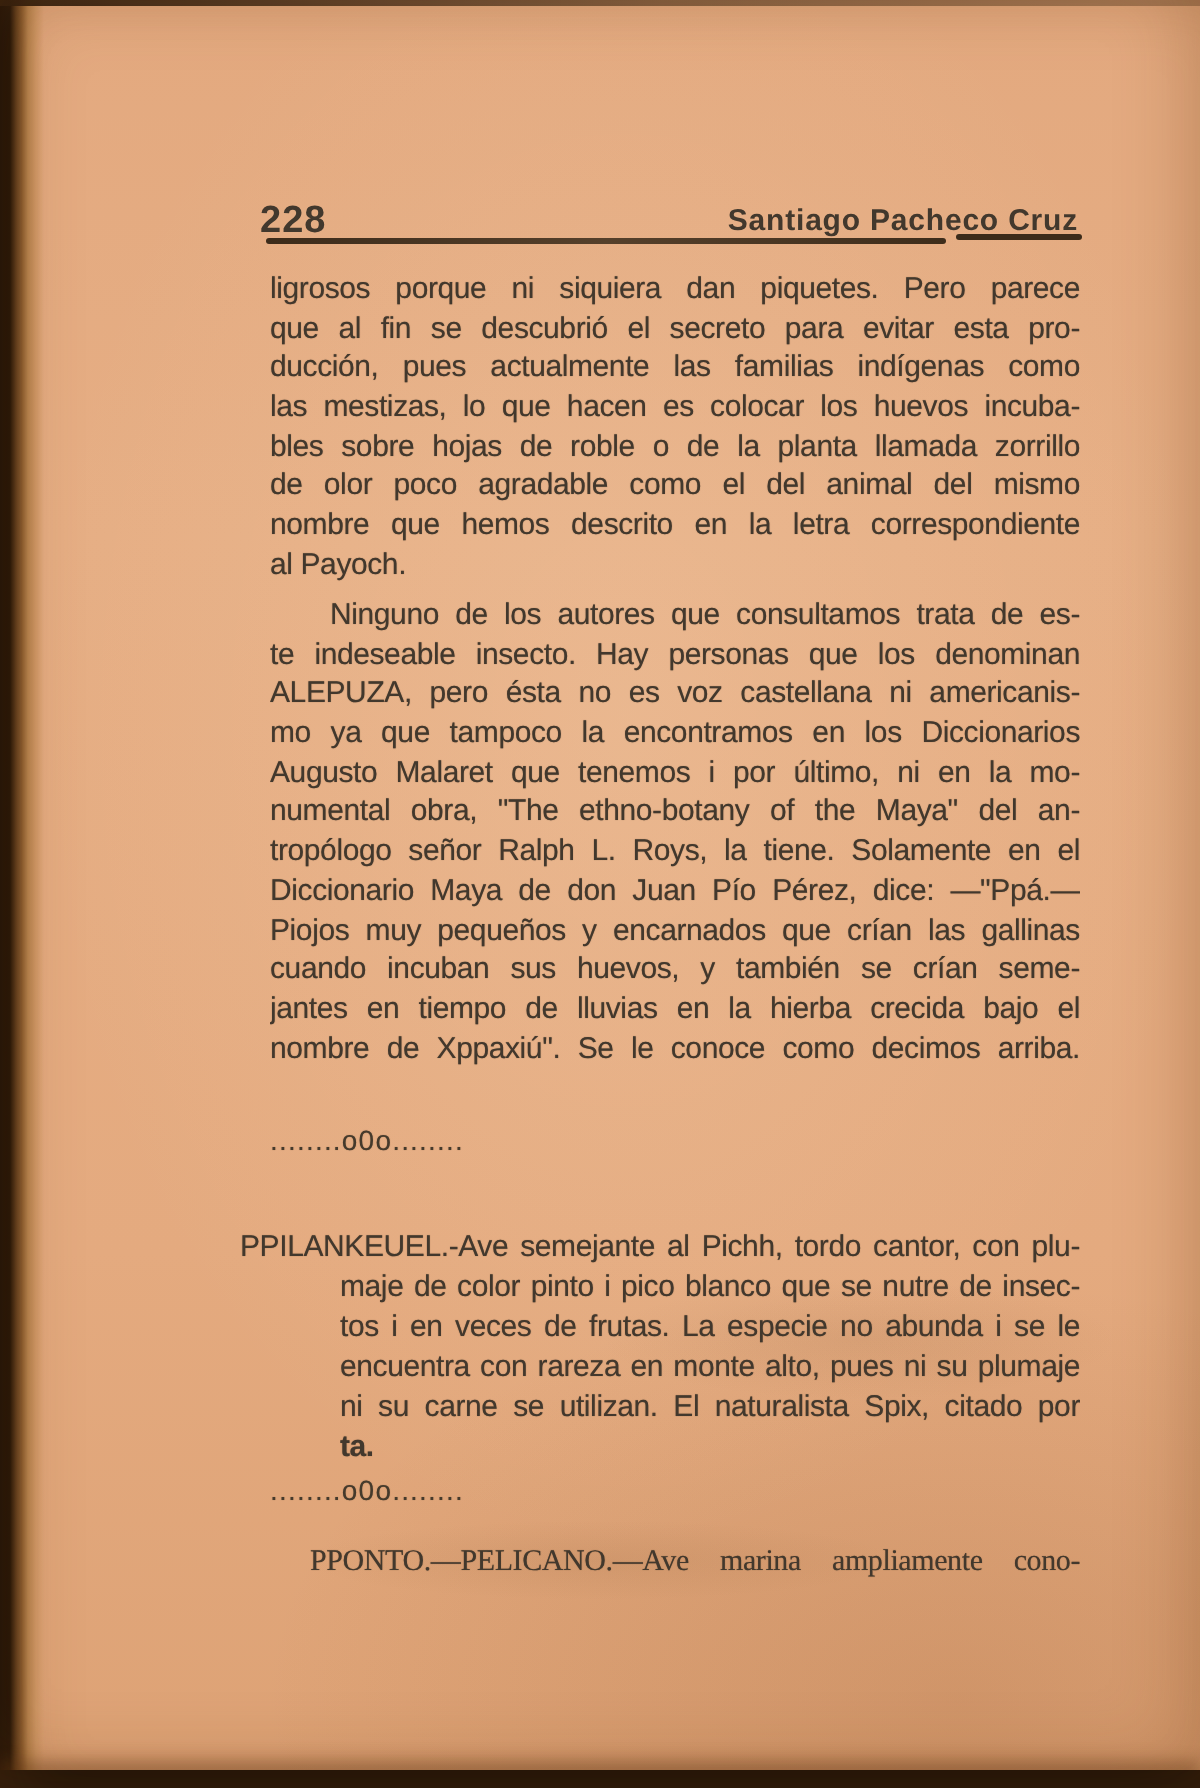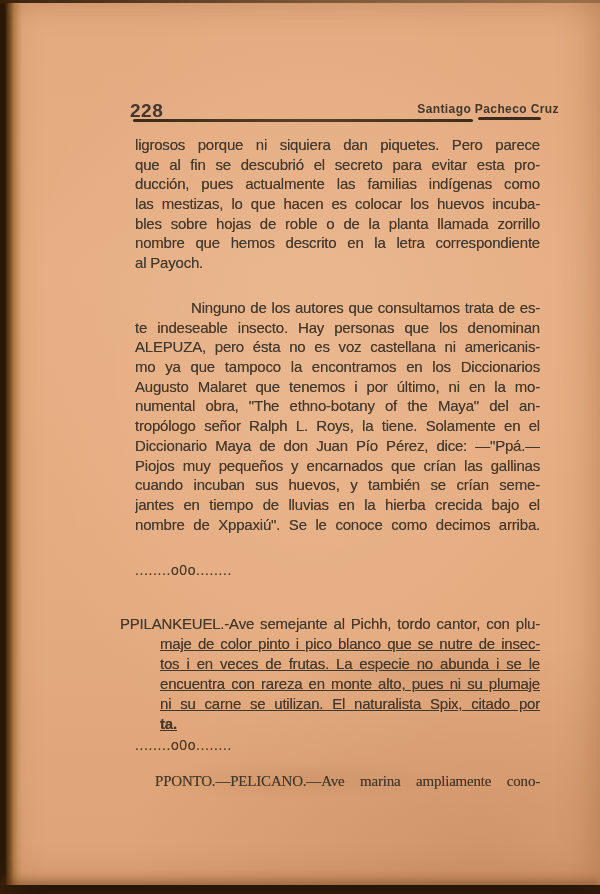--- a/index.html
+++ b/index.html
@@ -32,22 +32,22 @@
   .bottom-edge {
     position: absolute; left: 0; bottom: 0; right: 0; height: 9px;
     background: #1a1007;
     box-shadow: 0 -4px 8px rgba(90,50,20,0.45);
   }
   .page-number {
     position: absolute; left: 130px; top: 100px;
     font-size: 19px; font-weight: 700; letter-spacing: 0.5px;
   }
   .running-header {
-    position: absolute; right: 41px; top: 102px;
-    font-size: 12px; font-weight: 700; letter-spacing: 0.4px;
+    position: absolute; right: 61px; top: 102px;
+    font-size: 15px; font-weight: 700; letter-spacing: 0.4px;
   }
   .rule-main {
     position: absolute; left: 133px; top: 119px; width: 340px; height: 3px;
     background: linear-gradient(90deg, #3c2b1a, #55402b 50%, #3e2d1b);
     border-radius: 2px;
   }
   .rule-right {
     position: absolute; left: 478px; top: 117px; width: 63px; height: 3px;
     background: #3c2b1a; border-radius: 2px;
   }
@@ -63,23 +63,23 @@
   .block-5 { top: 772px; font-family: Liberation Serif, serif; }
   .line {
     height: 19.7px; line-height: 19.7px;
     font-size: 15px; letter-spacing: -0.2px;
     text-align: justify; text-align-last: justify;
     overflow: hidden;
     text-shadow: 0 0 0.5px rgba(55,42,28,0.55);
   }
   .block-3 .line { height: 20px; line-height: 20px; }
   .line.no-just { text-align-last: left; }
-  .line.role-para-indent { margin-left: 56px; }
+  .line.role-para-indent { margin-left: 30px; }
   .line.role-hang-first { margin-left: -15px; margin-top: 20px; }
-  .line.role-hang-cont  { margin-left: 25px; text-decoration: underline; }
+  .line.role-hang-cont  { margin-left: 35px; }
   .line.role-entry-indent { margin-left: 20px; }
   .bold { font-weight: 700; }
   .separator {
     text-align: left; margin-right: 55px;
     font-size: 14px; letter-spacing: 0.6px; color: #453a2c;
     text-shadow: 0 0 0.5px rgba(55,42,28,0.5);
   }
   .smudge {
     position: absolute; pointer-events: none;
     background: radial-gradient(ellipse closest-side, rgba(120,80,45,0.10), rgba(0,0,0,0));
@@ -102,20 +102,21 @@
   <div class="rule-main"></div>
   <div class="rule-right"></div>
 
   <div class="text-column">
       <div class="block block-0">
         <div class="line">ligrosos porque ni siquiera dan piquetes. Pero parece</div>
         <div class="line">que al fin se descubrió el secreto para evitar esta pro-</div>
         <div class="line">ducción, pues actualmente las familias indígenas como</div>
         <div class="line">las mestizas, lo que hacen es colocar los huevos incuba-</div>
         <div class="line">bles sobre hojas de roble o de la planta llamada zorrillo</div>
+        <div class="line">de olor poco agradable como el del animal del mismo</div>
         <div class="line">nombre que hemos descrito en la letra correspondiente</div>
         <div class="line no-just">al Payoch.</div>
       </div>
       <div class="block block-1">
         <div class="line role-para-indent">Ninguno de los autores que consultamos trata de es-</div>
         <div class="line">te indeseable insecto. Hay personas que los denominan</div>
         <div class="line">ALEPUZA, pero ésta no es voz castellana ni americanis-</div>
         <div class="line">mo ya que tampoco la encontramos en los Diccionarios</div>
         <div class="line">Augusto Malaret que tenemos i por último, ni en la mo-</div>
         <div class="line">numental obra, "The ethno-botany of the Maya" del an-</div>

